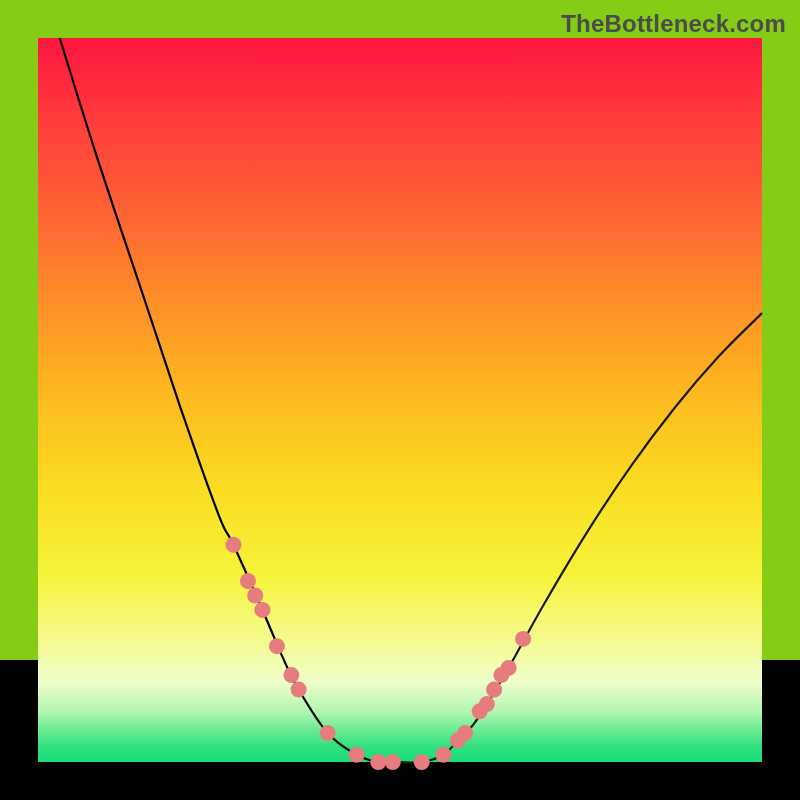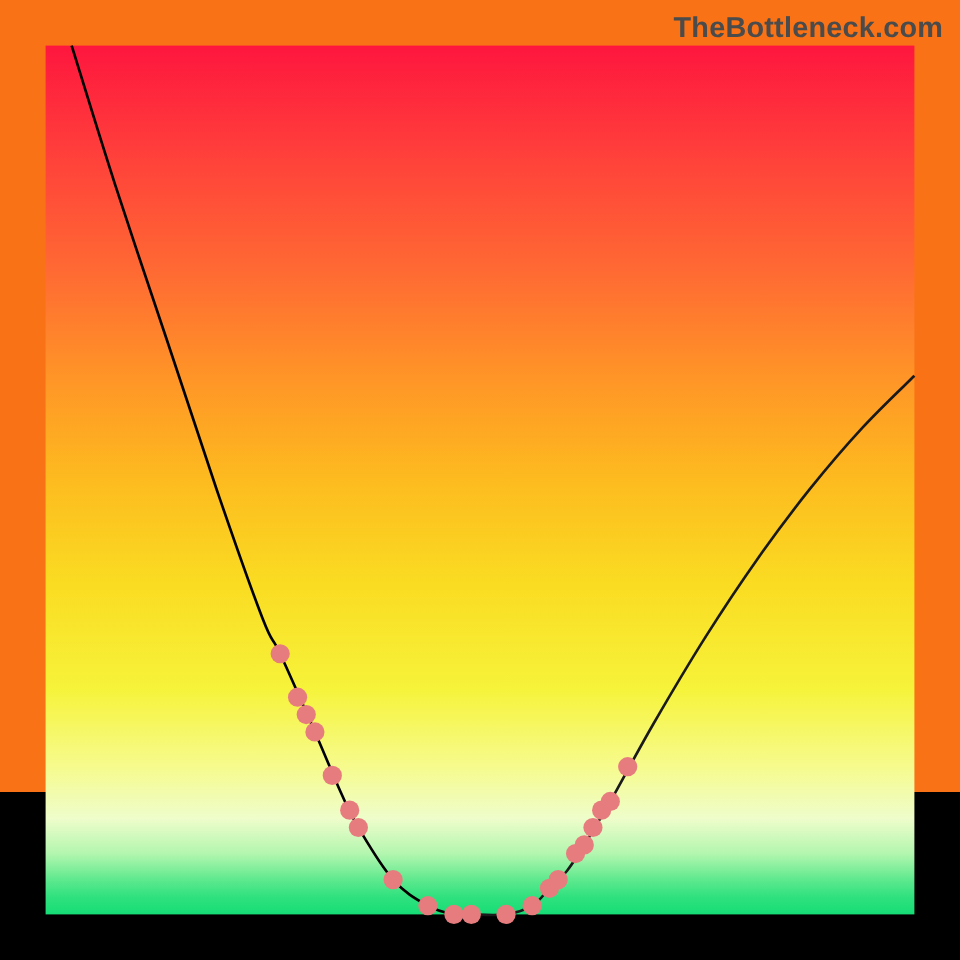--- a/index.html
+++ b/index.html
@@ -1,21 +1,21 @@
 <!DOCTYPE html>
 <html><head>
 <meta charset="utf-8">
 <style>
   * { margin: 0; padding: 0; box-sizing: border-box; }
   html, body { width: 800px; height: 800px; overflow: hidden; background: #000; }
   .stage {
     position: relative;
     width: 800px;
     height: 660px;
-    background: #f97316;
+    background: #84cc16;
   }
   .plot-area {
     position: absolute;
     left: 38px;
     top: 38px;
     width: 724px;
     height: 724px;
     background: linear-gradient(to bottom,
       #fe163e 0%,
       #ff3e3b 12%,

